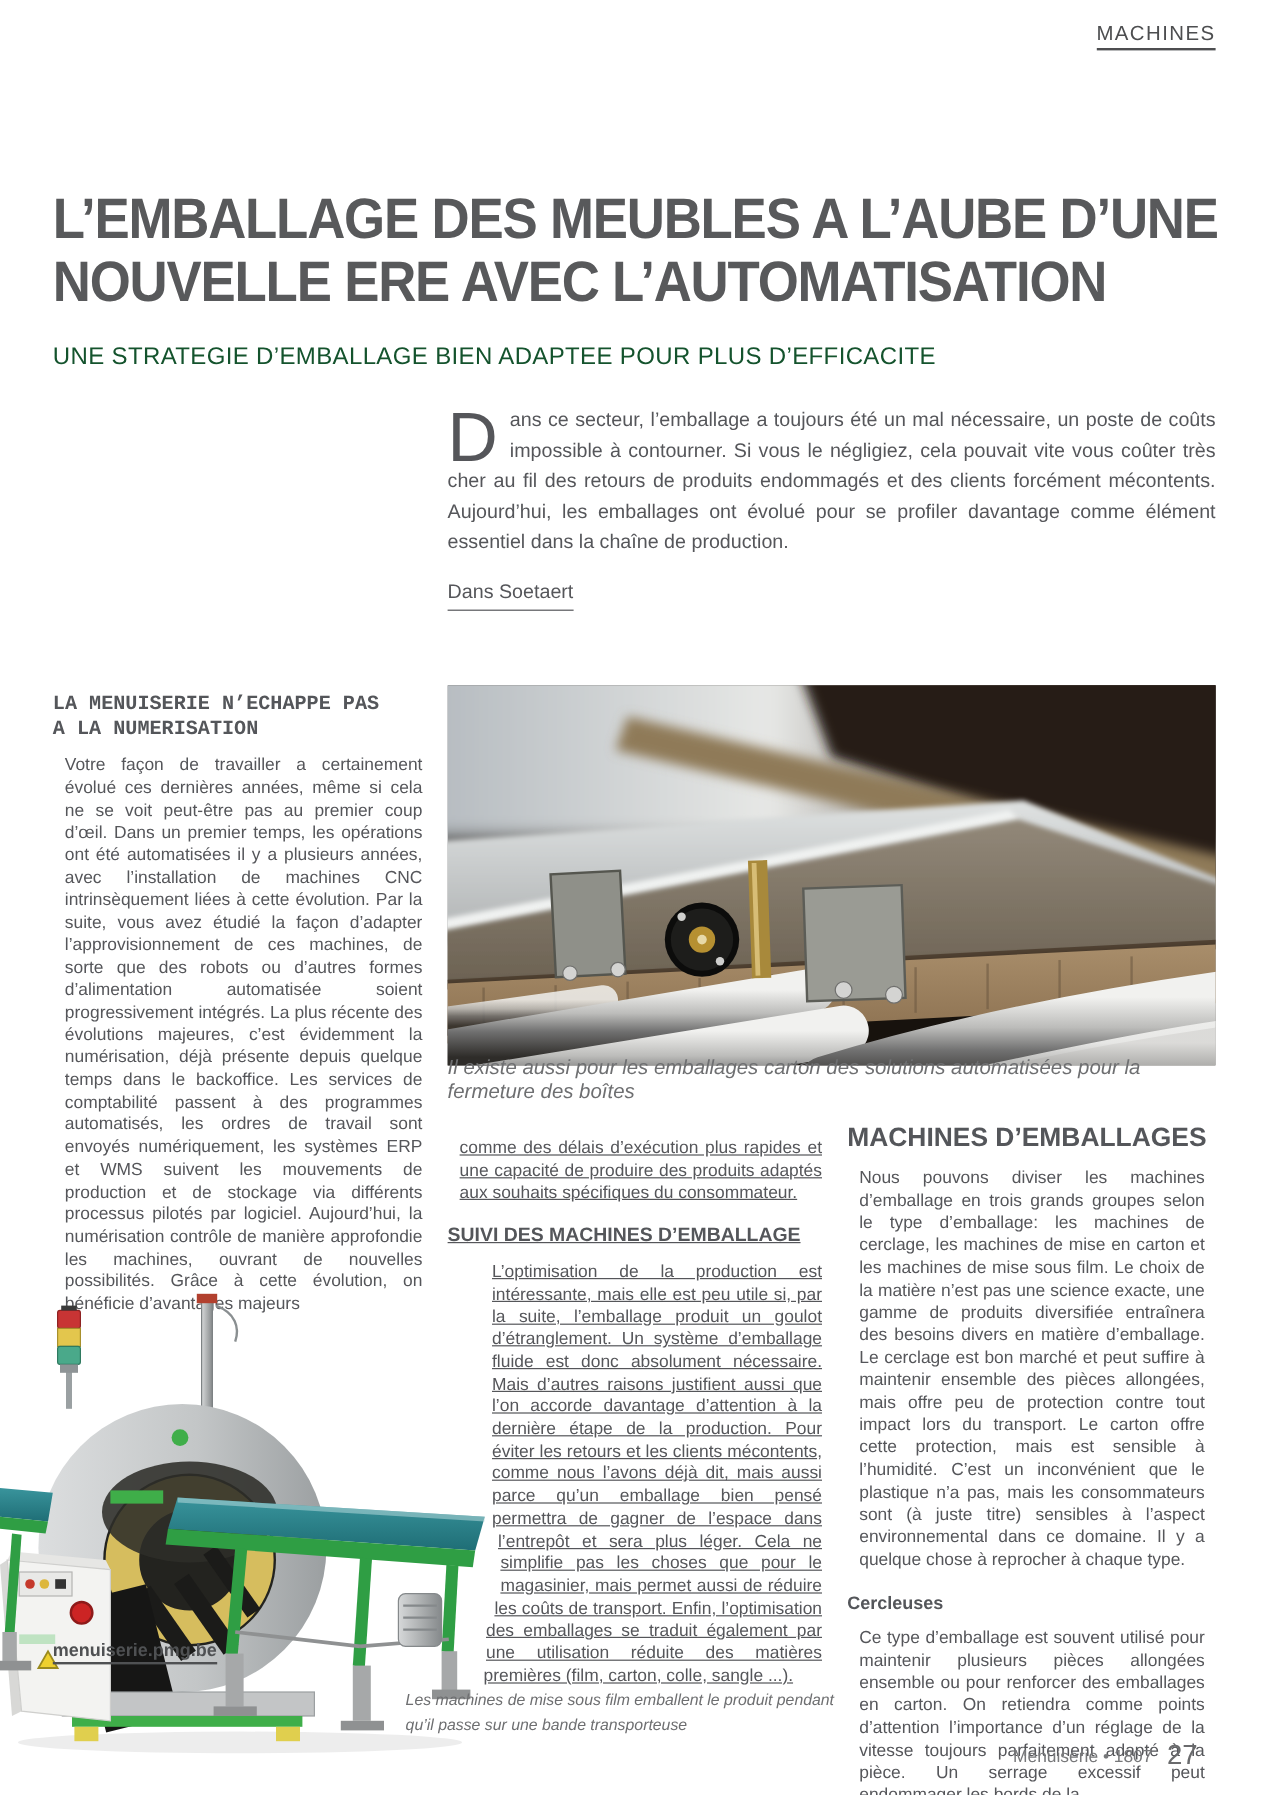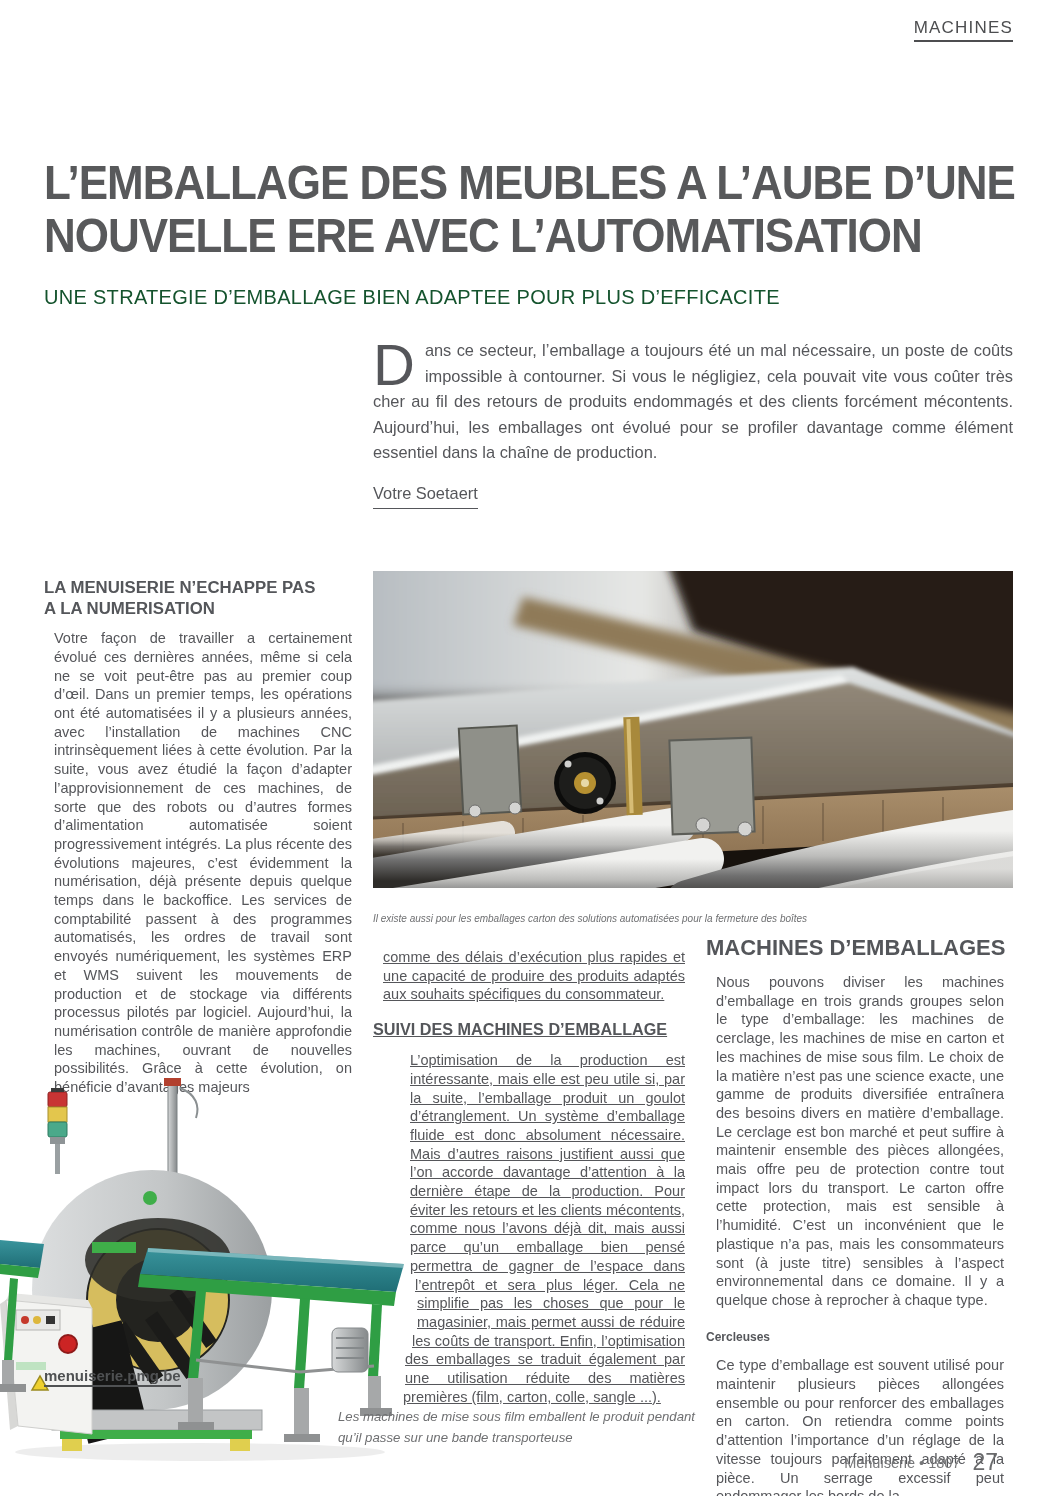--- a/index.html
+++ b/index.html
@@ -33,39 +33,39 @@
   }
   .author {
     display:inline-block; margin-top:15px; font-size:16.4px;
     border-bottom:1.5px solid #55565a; padding-bottom:1px;
   }
 
   .col { text-align:justify; font-size:14.5px; line-height:18.7px; color:#55565a; }
   .col p { margin:10px; hyphens:auto; -webkit-hyphens:auto; }
   .col h3 { margin:0; font-weight:bold; text-align:left; color:#54565a; }
   .col-left  { left:44px;  top:578px; width:318px; }
-  .col-left h3 { font-size:16.8px; line-height:20.6px; margin-bottom:4px; }
+  .col-left h3 { font-size:16.8px; line-height:20.6px; margin-bottom:4px;font-family:Liberation Mono, monospace; }
   .col-mid   { left:373px; top:938px; width:322px;text-decoration:underline; }
   .col-mid h3 { font-size:16.2px; line-height:20px; margin:15px 0 12px 0; }
   .col-right { left:706px; top:938px; width:308px; }
   .col-right h3 { font-size:22px; line-height:20px; margin-bottom:15px; }
-  .col-right h4 { font-size:12px; margin:18px 0 0 0; text-align:left; font-weight:bold; color:#54565a; }
+  .col-right h4 { font-size:15px; margin:18px 0 0 0; text-align:left; font-weight:bold; color:#54565a; }
 
   
   .sp { float:left; clear:left; height:18.7px; }
   .sp-1{width:37px; margin-top:206px;} .sp-2{width:42px;} .sp-3{width:44px;}
   .sp-4{width:39px;} .sp-5{width:31px;} .sp-6{width:32px;}
   .sp-7{width:30px;} .sp-8{width:19px;}
 
   .photo-fig { left:373px; top:571px; width:640px; height:317px; }
   .machine-fig { left:0px; top:1078px; width:430px; height:392px; }
   figure { margin:0; }
 
   .caption { font-style:italic; color:#6e6f71; text-align:left; }
-  .caption1 { left:373px; top:913px; width:640px; font-size:10px; }
+  .caption1 { left:373px; top:880px; width:640px; font-size:17px; }
   .caption2 { left:338px; top:1406px; width:370px; font-size:13.2px; line-height:21px; }
 
   .footer-url {
     left:44px; top:1367px; font-size:15px; font-weight:bold; color:#4f5153;
     border-bottom:2px solid #4f5153; padding-bottom:1px; text-decoration:none;
   }
   .footer-right { right:60px; top:1449px; color:#77787a; font-size:14.5px; }
   .footer-right .sep { margin:0 4px; }
   .footer-right .pagenum {
     font-size:23px; color:#6a6b6d; margin-left:12px; vertical-align:-2px;
@@ -80,21 +80,21 @@
 
   <h1 class="abs title" style="margin:0;">
     <span style="display:block;">L’EMBALLAGE DES MEUBLES A L’AUBE D’UNE</span>
     <span style="display:block;">NOUVELLE ERE AVEC L’AUTOMATISATION</span>
   </h1>
 
   <h2 class="abs subtitle" style="margin:0; font-weight:normal;">UNE STRATEGIE D’EMBALLAGE BIEN ADAPTEE POUR PLUS D’EFFICACITE</h2>
 
   <div class="abs intro">
     <p style="margin:0;"><span class="dropcap">D</span><span>ans ce secteur, l’emballage a toujours été un mal nécessaire, un poste de coûts impossible à contourner. Si vous le négligiez, cela pouvait vite vous coûter très cher au fil des retours de produits endommagés et des clients forcément mécontents. Aujourd’hui, les emballages ont évolué pour se profiler davantage comme élément essentiel dans la chaîne de production.</span></p>
-    <div class="author">Votre Soetaert</div>
+    <div class="author">Dans Soetaert</div>
   </div>
 
   <div class="abs col col-left">
     <h3>
       <span style="display:block;">LA MENUISERIE N’ECHAPPE PAS</span>
       <span style="display:block;">A LA NUMERISATION</span>
     </h3>
     <p>Votre façon de travailler a certainement évolué ces dernières années, même si cela ne se voit peut-être pas au premier coup d’œil. Dans un premier temps, les opérations ont été automatisées il y a plusieurs années, avec l’installation de machines CNC intrinsèquement liées à cette évolution. Par la suite, vous avez étudié la façon d’adapter l’approvisionnement de ces machines, de sorte que des robots ou d’autres formes d’alimentation automatisée soient progressivement intégrés. La plus récente des évolutions majeures, c’est évidemment la numérisation, déjà présente depuis quelque temps dans le backoffice. Les services de comptabilité passent à des programmes automatisés, les ordres de travail sont envoyés numériquement, les systèmes ERP et WMS suivent les mouvements de production et de stockage via différents processus pilotés par logiciel. Aujourd’hui, la numérisation contrôle de manière approfondie les machines, ouvrant de nouvelles possibilités. Grâce à cette évolution, on bénéficie d’avantages majeurs</p>
   </div>
 

